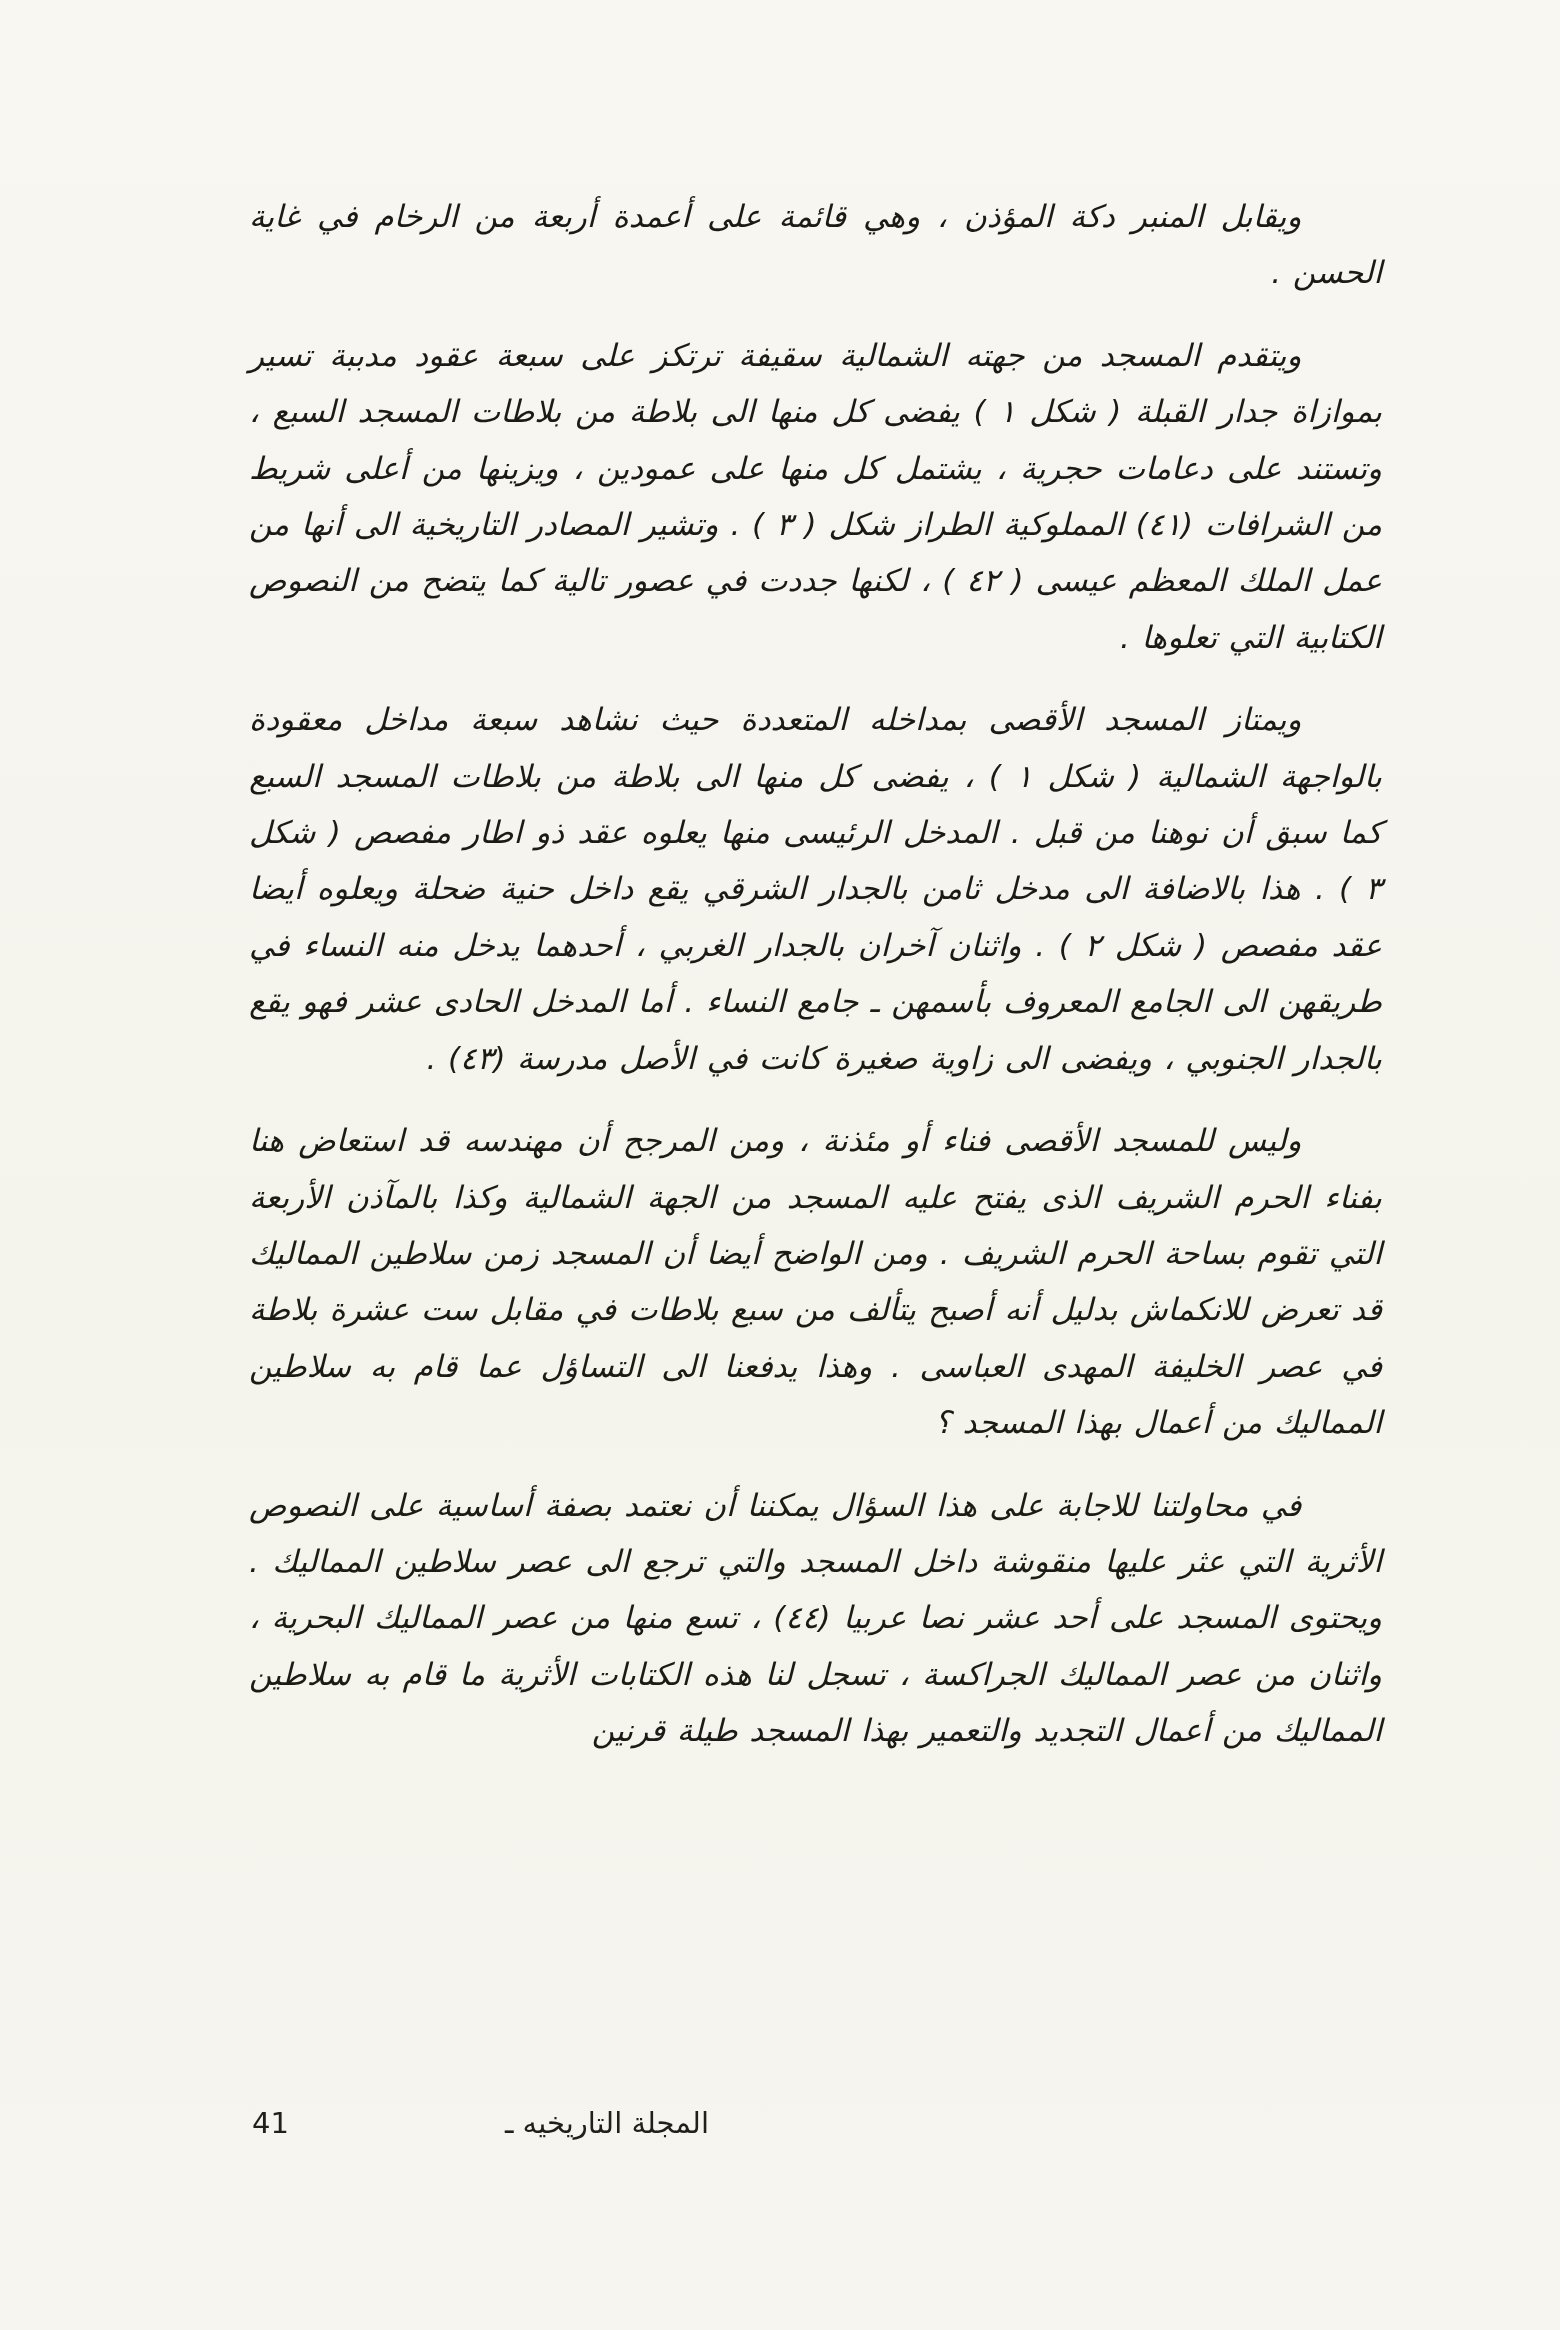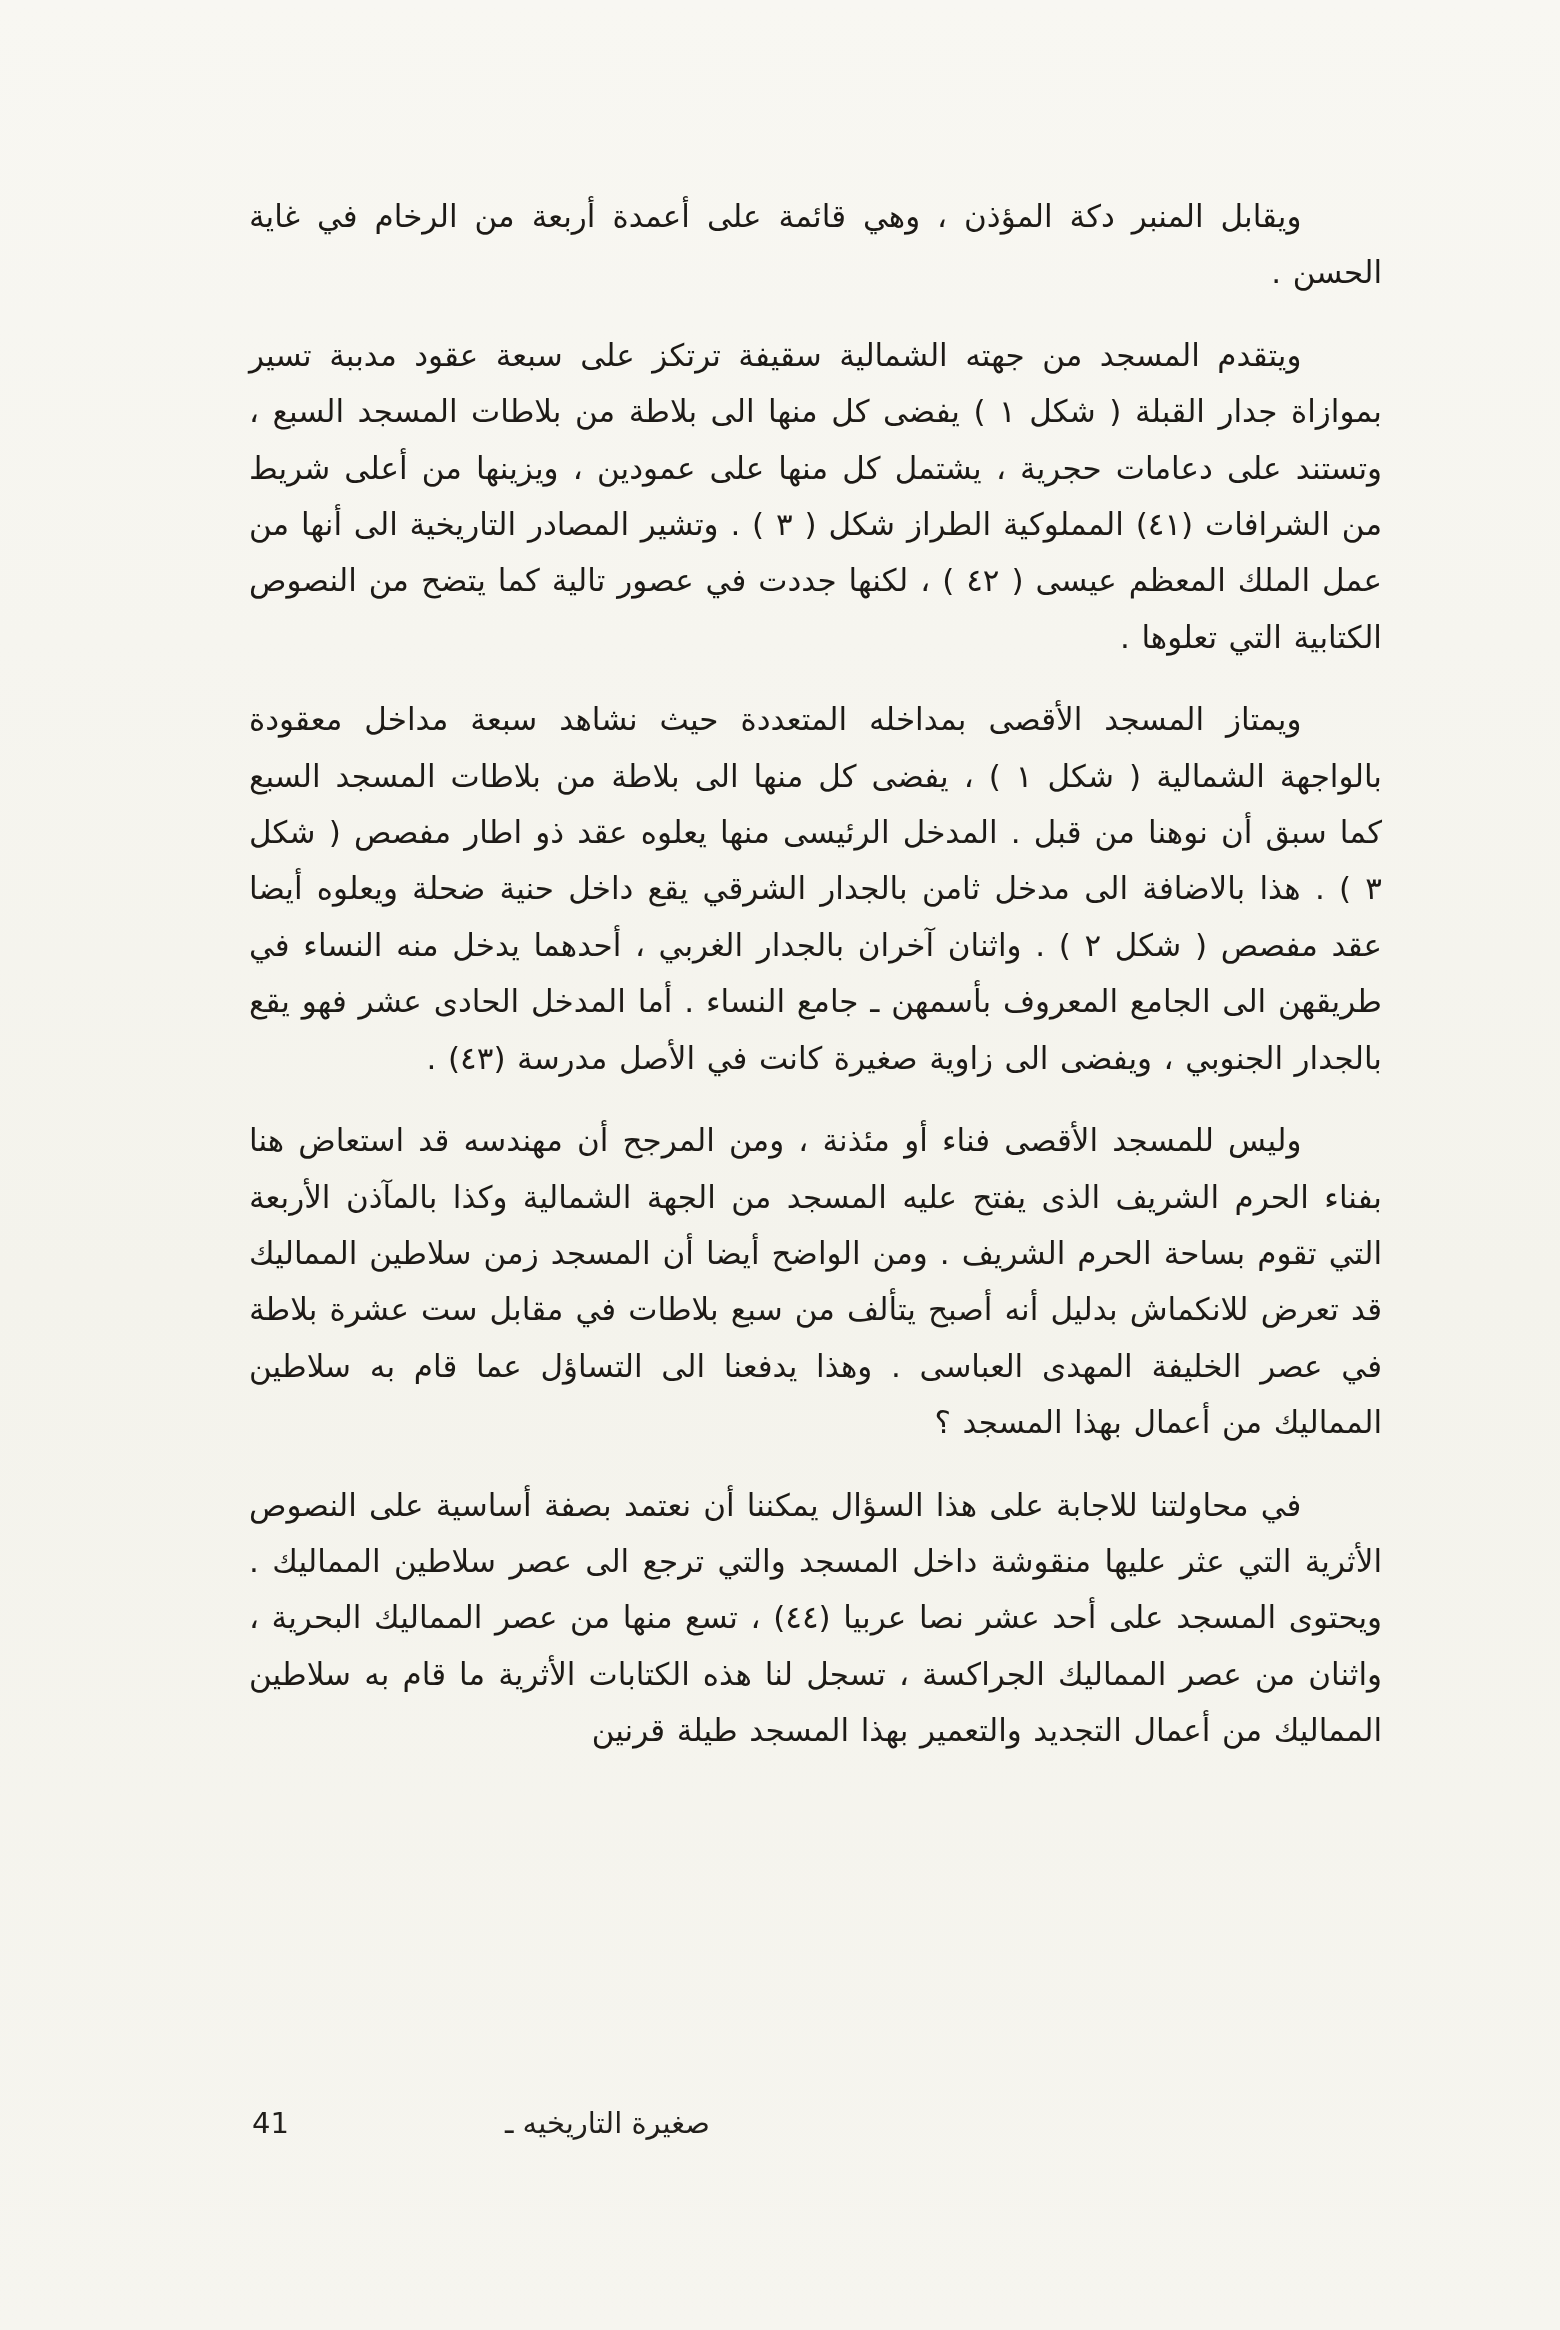--- a/index.html
+++ b/index.html
@@ -26,20 +26,21 @@
   .text-block {
     position: absolute;
     top: 188px;
     right: 179px;
     width: 1133px;
     direction: rtl;
     text-align: justify;
     font-size: 31px;
     line-height: 1.82;
     word-spacing: 1.7px;
+    font-style: italic;
   }
 
   .text-block p {
     text-indent: 2.6em;
     margin-bottom: 26px;
   }
 
   .page-footer {
     position: absolute;
     top: 2106px;
@@ -59,18 +60,18 @@
 
   <div class="text-block">
     <p>ويقابل المنبر دكة المؤذن ، وهي قائمة على أعمدة أربعة من الرخام في غاية الحسن .</p>
     <p>ويتقدم المسجد من جهته الشمالية سقيفة ترتكز على سبعة عقود مدببة تسير بموازاة جدار القبلة ( شكل ١ ) يفضى كل منها الى بلاطة من بلاطات المسجد السبع ، وتستند على دعامات حجرية ، يشتمل كل منها على عمودين ، ويزينها من أعلى شريط من الشرافات (٤١) المملوكية الطراز شكل ( ٣ ) . وتشير المصادر التاريخية الى أنها من عمل الملك المعظم عيسى ( ٤٢ ) ، لكنها جددت في عصور تالية كما يتضح من النصوص الكتابية التي تعلوها .</p>
     <p>ويمتاز المسجد الأقصى بمداخله المتعددة حيث نشاهد سبعة مداخل معقودة بالواجهة الشمالية ( شكل ١ ) ، يفضى كل منها الى بلاطة من بلاطات المسجد السبع كما سبق أن نوهنا من قبل . المدخل الرئيسى منها يعلوه عقد ذو اطار مفصص ( شكل ٣ ) . هذا بالاضافة الى مدخل ثامن بالجدار الشرقي يقع داخل حنية ضحلة ويعلوه أيضا عقد مفصص ( شكل ٢ ) . واثنان آخران بالجدار الغربي ، أحدهما يدخل منه النساء في طريقهن الى الجامع المعروف بأسمهن ـ جامع النساء . أما المدخل الحادى عشر فهو يقع بالجدار الجنوبي ، ويفضى الى زاوية صغيرة كانت في الأصل مدرسة (٤٣) .</p>
     <p>وليس للمسجد الأقصى فناء أو مئذنة ، ومن المرجح أن مهندسه قد استعاض هنا بفناء الحرم الشريف الذى يفتح عليه المسجد من الجهة الشمالية وكذا بالمآذن الأربعة التي تقوم بساحة الحرم الشريف . ومن الواضح أيضا أن المسجد زمن سلاطين المماليك قد تعرض للانكماش بدليل أنه أصبح يتألف من سبع بلاطات في مقابل ست عشرة بلاطة في عصر الخليفة المهدى العباسى . وهذا يدفعنا الى التساؤل عما قام به سلاطين المماليك من أعمال بهذا المسجد ؟</p>
     <p>في محاولتنا للاجابة على هذا السؤال يمكننا أن نعتمد بصفة أساسية على النصوص الأثرية التي عثر عليها منقوشة داخل المسجد والتي ترجع الى عصر سلاطين المماليك . ويحتوى المسجد على أحد عشر نصا عربيا (٤٤) ، تسع منها من عصر المماليك البحرية ، واثنان من عصر المماليك الجراكسة ، تسجل لنا هذه الكتابات الأثرية ما قام به سلاطين المماليك من أعمال التجديد والتعمير بهذا المسجد طيلة قرنين</p>
   </div>
 
   <div class="page-footer">
-    <span>صغيرة التاريخيه ـ</span>
+    <span>المجلة التاريخيه ـ</span>
     <span>41</span>
   </div>
 
 </div>
 
 
 </body></html>

